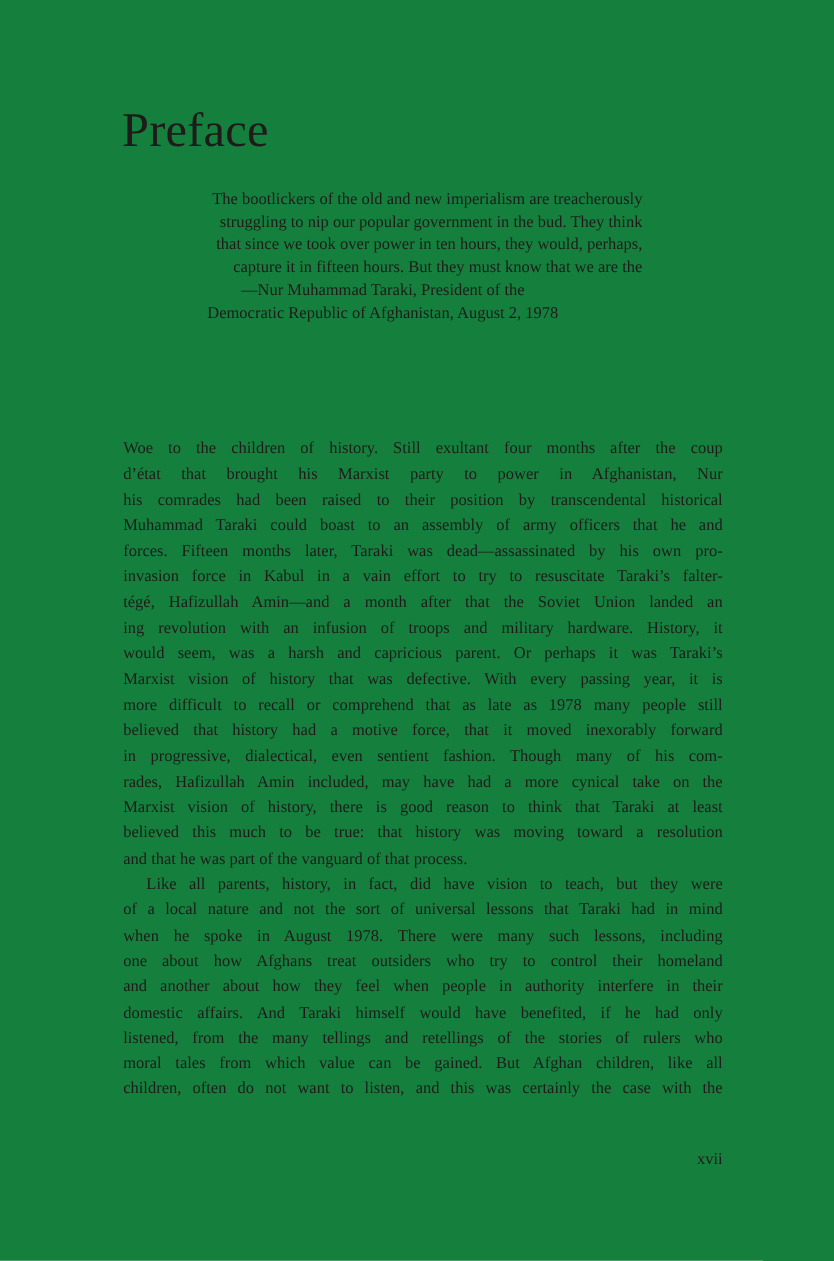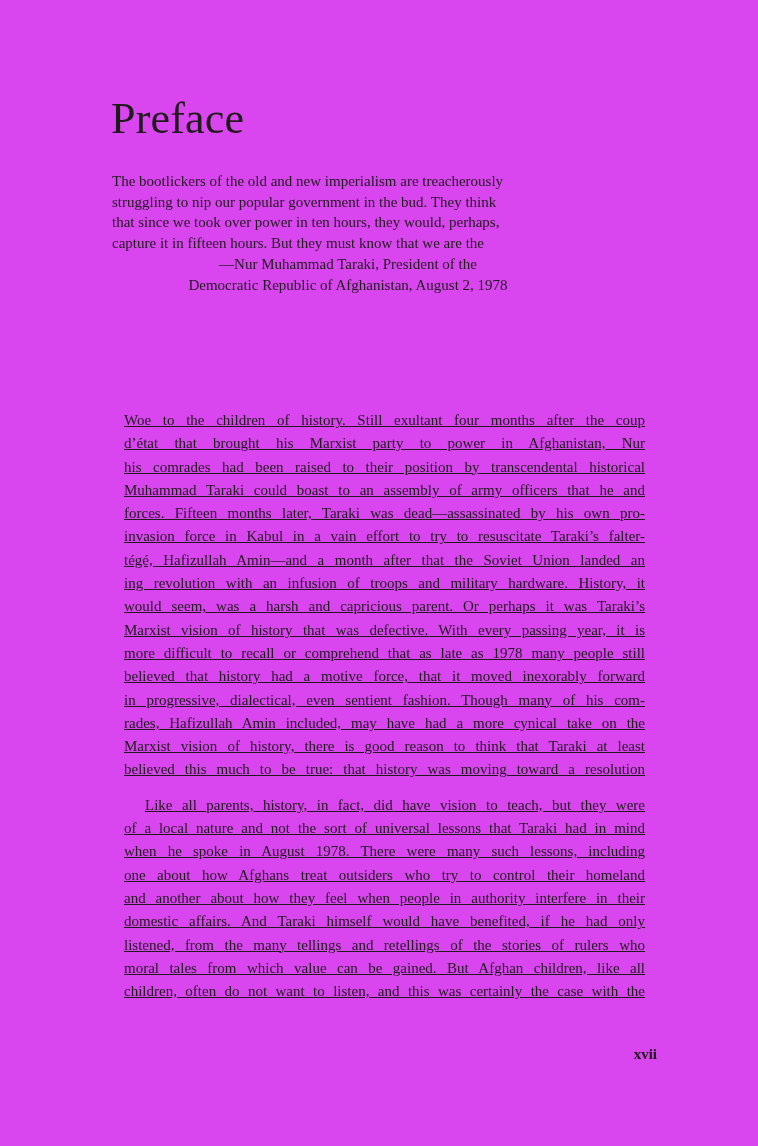--- a/index.html
+++ b/index.html
@@ -8,70 +8,69 @@
     height: 1146px;
     background: #ffffff;
     position: relative;
     font-family: "Liberation Serif", "DejaVu Serif", serif;
     color: #1e1b1a;
     overflow: hidden;
   }
   .page {
     position: absolute;
     inset: 0;
-    background: #d946ef;
+    background: #15803d;
   }
   .page-title {
     position: absolute;
     left: 111px;
     top: 93px;
     margin: 0;
     font-size: 44px;
     line-height: 52px;
     font-weight: normal;
     letter-spacing: 0.2px;
   }
   .epigraph {
     position: absolute;
     left: 112px;
     top: 171px;
     width: 472px;
     font-size: 15px;
     line-height: 20.7px;
   }
-  .epigraph-quote div { text-align: left; }
+  .epigraph-quote div { text-align: right; }
   .epigraph-attribution div { text-align: center; }
   .body-text {
     position: absolute;
     left: 112px;
     top: 397px;
     width: 545px;
     font-size: 15px;
     line-height: 23.3px;
   }
-  .para { margin: 12px; text-decoration: underline; }
+  .para { margin: 0; }
   .body-line {
     text-align: justify;
     text-align-last: justify;
   }
   .body-line.rag {
     text-align-last: left;
   }
   .para-indent-first .body-line:first-child {
     text-indent: 21px;
   }
   .folio {
     position: absolute;
     left: 112px;
     top: 1044px;
     width: 545px;
     text-align: right;
     font-size: 15px;
     line-height: 20px;
-    font-weight: bold;
   }
 </style>
 </head>
 <body>
 
 <div class="page">
 
   <h1 class="page-title">Preface</h1>
 
   <div class="epigraph">
@@ -98,20 +97,21 @@
         <div class="body-line">tégé, Hafizullah Amin—and a month after that the Soviet Union landed an</div>
         <div class="body-line">ing revolution with an infusion of troops and military hardware. History, it</div>
         <div class="body-line">would seem, was a harsh and capricious parent. Or perhaps it was Taraki’s</div>
         <div class="body-line">Marxist vision of history that was defective. With every passing year, it is</div>
         <div class="body-line">more difficult to recall or comprehend that as late as 1978 many people still</div>
         <div class="body-line">believed that history had a motive force, that it moved inexorably forward</div>
         <div class="body-line">in progressive, dialectical, even sentient fashion. Though many of his com-</div>
         <div class="body-line">rades, Hafizullah Amin included, may have had a more cynical take on the</div>
         <div class="body-line">Marxist vision of history, there is good reason to think that Taraki at least</div>
         <div class="body-line">believed this much to be true: that history was moving toward a resolution</div>
+        <div class="body-line rag">and that he was part of the vanguard of that process.</div>
       </div>
       <div class="para para-indent-first">
         <div class="body-line">Like all parents, history, in fact, did have vision to teach, but they were</div>
         <div class="body-line">of a local nature and not the sort of universal lessons that Taraki had in mind</div>
         <div class="body-line">when he spoke in August 1978. There were many such lessons, including</div>
         <div class="body-line">one about how Afghans treat outsiders who try to control their homeland</div>
         <div class="body-line">and another about how they feel when people in authority interfere in their</div>
         <div class="body-line">domestic affairs. And Taraki himself would have benefited, if he had only</div>
         <div class="body-line">listened, from the many tellings and retellings of the stories of rulers who</div>
         <div class="body-line">moral tales from which value can be gained. But Afghan children, like all</div>

